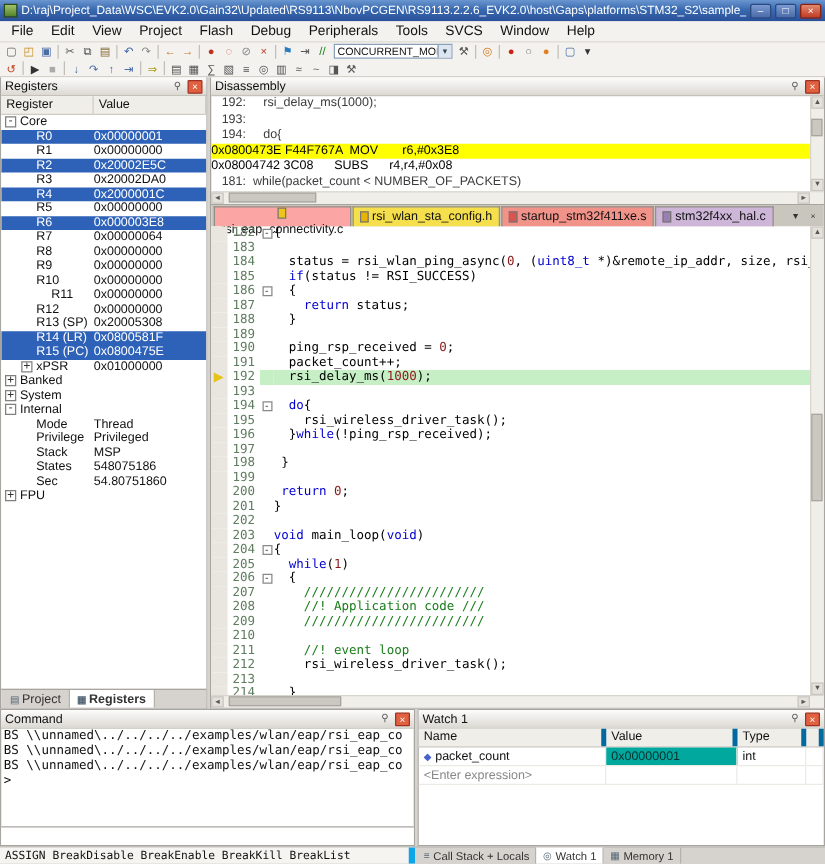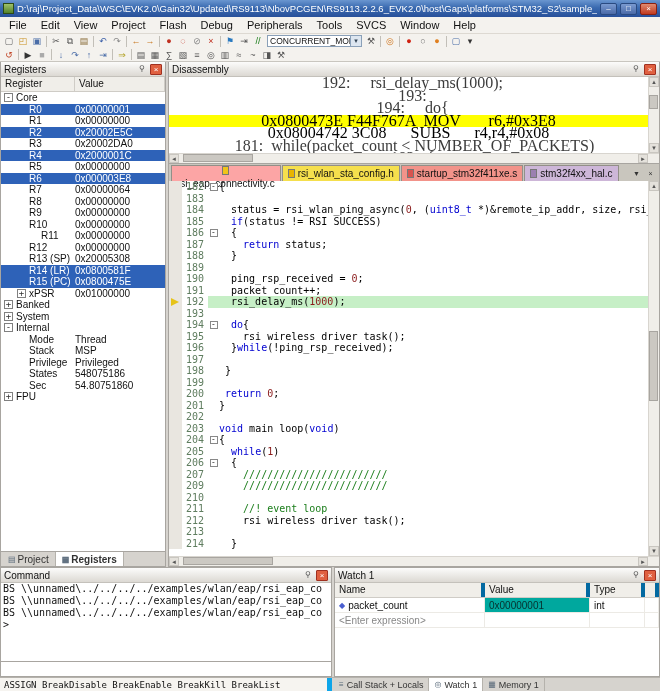--- a/index.html
+++ b/index.html
@@ -42,21 +42,21 @@
 .left-tabs { height:15px; background:#d6d3ce; display:flex; border-top:1px solid #a8a5a0; padding-left:1px; flex-shrink:0;}
 .ltab { display:flex; align-items:center; gap:2px; font-size:10px; padding:0 6px; border-right:1px solid #b5b2ac; color:#333; }
 .ltab.active { background:#fff; font-weight:bold; }
 .ticon { font-size:8px; color:#567; }
 
 .splitter-v { width:2px; background:#d6d3ce; }
 .right-area { flex:1; display:flex; flex-direction:column; min-width:0; }
 
 .disasm-panel { height:102px; background:#fff; border:1px solid #a8a5a0; border-top:none; display:flex; flex-direction:column; }
 .disasm-body { flex:1; display:flex; overflow:hidden; }
-.disasm-lines { flex:1; overflow:hidden; font-family:Liberation Serif, serif; font-size:16px;text-align:center; }
+.disasm-lines { flex:1; overflow:hidden; font-family:Liberation Sans, sans-serif; font-size:10px; }
 .disasm-line { height:12.5px; line-height:12.5px; white-space:pre; color:#000; }
 .disasm-line.src { color:#3c3c3c; }
 .disasm-line.cur { background:#ffff00; }
 
 .vscroll { width:11px; background:#f0eee9; border-left:1px solid #d8d5cf; display:flex; flex-direction:column; flex-shrink:0;}
 .sarrow { font-size:6px; display:flex; align-items:center; justify-content:center; color:#555; background:#e4e1db; border:1px solid #c9c6c0; }
 .vscroll .sarrow { height:10px; }
 .strack { flex:1; position:relative; }
 .vthumb { position:absolute; left:0; width:9px; background:#cbc8c2; border:1px solid #a8a5a0; }
 .hscroll { height:10px; background:#f0eee9; border-top:1px solid #d8d5cf; display:flex; flex-shrink:0;}
@@ -336,29 +336,29 @@
           <div class="cell-val"></div>
         </div>
         <div class="reg-row">
           <div class="cell-name" style="padding-left: 28px;">
             <span>Mode</span>
           </div>
           <div class="cell-val">Thread</div>
         </div>
         <div class="reg-row">
           <div class="cell-name" style="padding-left: 28px;">
+            <span>Privilege</span>
+          </div>
+          <div class="cell-val">Privileged</div>
+        </div>
+        <div class="reg-row">
+          <div class="cell-name" style="padding-left: 28px;">
             <span>Stack</span>
           </div>
           <div class="cell-val">MSP</div>
-        </div>
-        <div class="reg-row">
-          <div class="cell-name" style="padding-left: 28px;">
-            <span>Privilege</span>
-          </div>
-          <div class="cell-val">Privileged</div>
         </div>
         <div class="reg-row">
           <div class="cell-name" style="padding-left: 28px;">
             <span>States</span>
           </div>
           <div class="cell-val">548075186</div>
         </div>
         <div class="reg-row">
           <div class="cell-name" style="padding-left: 28px;">
             <span>Sec</span>
@@ -606,20 +606,26 @@
               <div class="code-text"><span>  {</span></div>
             </div>
             <div class="code-line">
               <div class="g-bp"></div>
               <div class="g-num">207</div>
               <div class="g-fold"></div>
               <div class="code-text"><span>    </span><span class="tok-c">////////////////////////</span></div>
             </div>
             <div class="code-line">
               <div class="g-bp"></div>
+              <div class="g-num">208</div>
+              <div class="g-fold"></div>
+              <div class="code-text"><span>    </span><span class="tok-c">//! Application code ///</span></div>
+            </div>
+            <div class="code-line">
+              <div class="g-bp"></div>
               <div class="g-num">209</div>
               <div class="g-fold"></div>
               <div class="code-text"><span>    </span><span class="tok-c">////////////////////////</span></div>
             </div>
             <div class="code-line">
               <div class="g-bp"></div>
               <div class="g-num">210</div>
               <div class="g-fold"></div>
               <div class="code-text"></div>
             </div>

